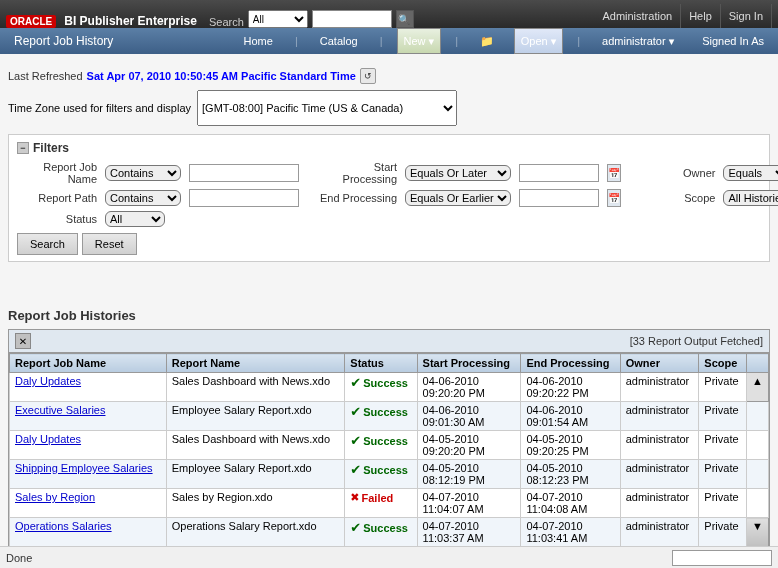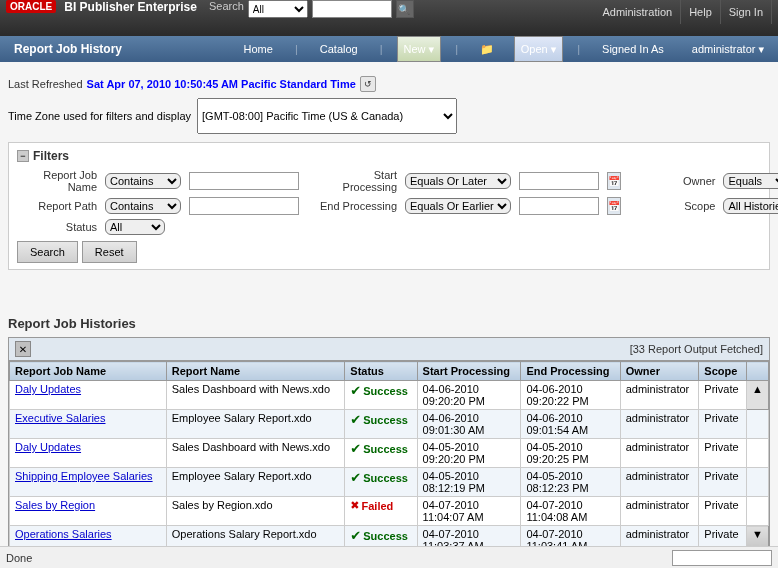--- a/index.html
+++ b/index.html
@@ -1,23 +1,23 @@
 <!DOCTYPE html>
 <html><head>
   <meta charset="utf-8">
   <style>
     * { box-sizing: border-box; margin: 0; padding: 0; }
     body { font-family: Arial, sans-serif; font-size: 11px; background: #f0f0f0; color: #000; }
 
     
     .top-nav {
       background: linear-gradient(to bottom, #4a4a4a, #2a2a2a);
-      height: 36px;
-      display: flex;
-      align-items: flex-start;
+      height: 28px;
+      display: flex;
+      align-items: flex-end;
       padding: 0 6px;
       gap: 4px;
     }
     .oracle-logo {
       background: #cc0000;
       color: #fff;
       font-weight: bold;
       font-size: 10px;
       padding: 1px 4px;
       border-radius: 2px;
@@ -72,21 +72,21 @@
       background: linear-gradient(to bottom, #5b7fa6, #3d5f87);
       height: 26px;
       display: flex;
       align-items: center;
       padding: 0 6px;
       gap: 0;
     }
     .page-title-bar {
       color: #fff;
       font-size: 12px;
-      font-weight: bold;
+      font-weight: normal;
       padding: 0 8px;
       margin-right: 25px;
     }
     .nav2-right {
       margin-left: auto;
       display: flex;
       align-items: center;
       gap: 12px;
     }
     .nav2-btn {
@@ -364,22 +364,22 @@
   <div class="nav2-right">
     <span class="nav2-btn">Home</span>
     <span class="nav2-separator">|</span>
     <span class="nav2-btn">Catalog</span>
     <span class="nav2-separator">|</span>
     <span class="nav2-btn new-btn-dropdown">New ▾</span>
     <span class="nav2-separator">|</span>
     <span class="nav2-btn">📁</span>
     <span class="nav2-btn open-btn-dropdown">Open ▾</span>
     <span class="nav2-separator">|</span>
+    <span class="nav2-btn signed-in-text">administrator ▾</span>
     <span class="nav2-btn signed-in-text">Signed In As</span>
-    <span class="nav2-btn signed-in-text">administrator ▾</span>
   </div>
 </div>
 
 <div class="main-content">
 
   <div class="refresh-bar">
     <span>Last Refreshed</span>
     <span class="refresh-date">Sat Apr 07, 2010 10:50:45 AM Pacific Standard Time</span>
     <span class="refresh-icon">↺</span>
   </div>

